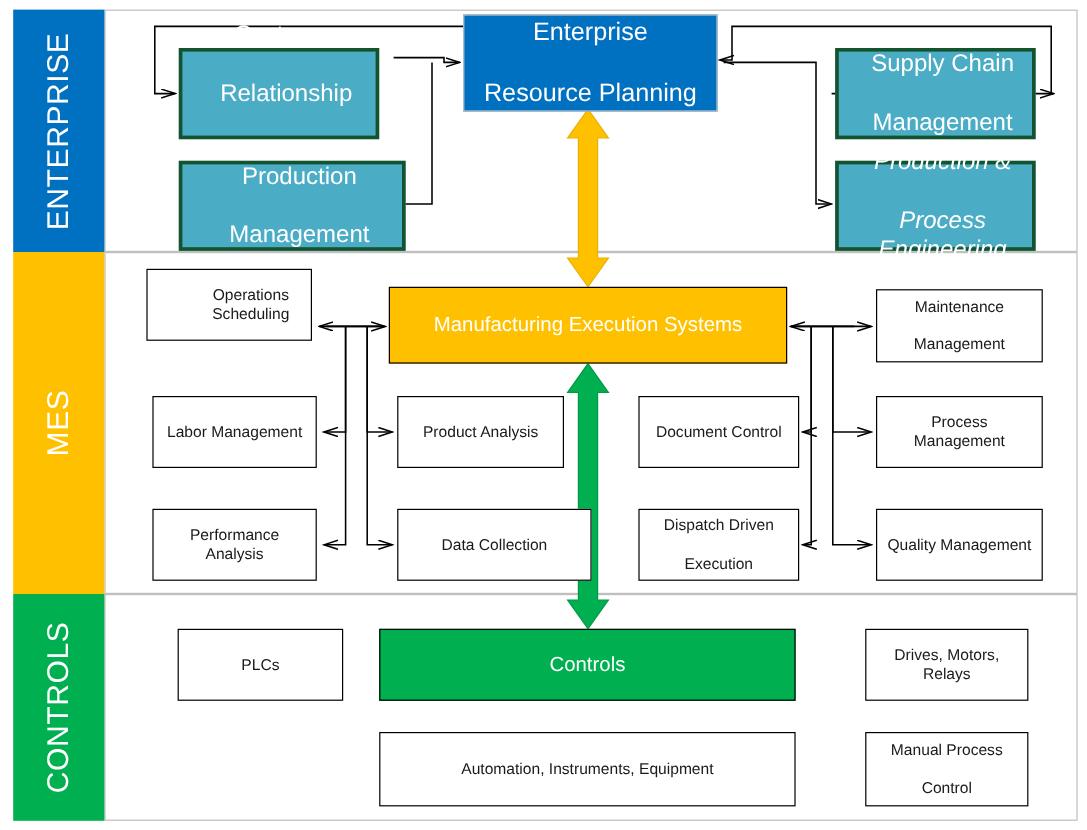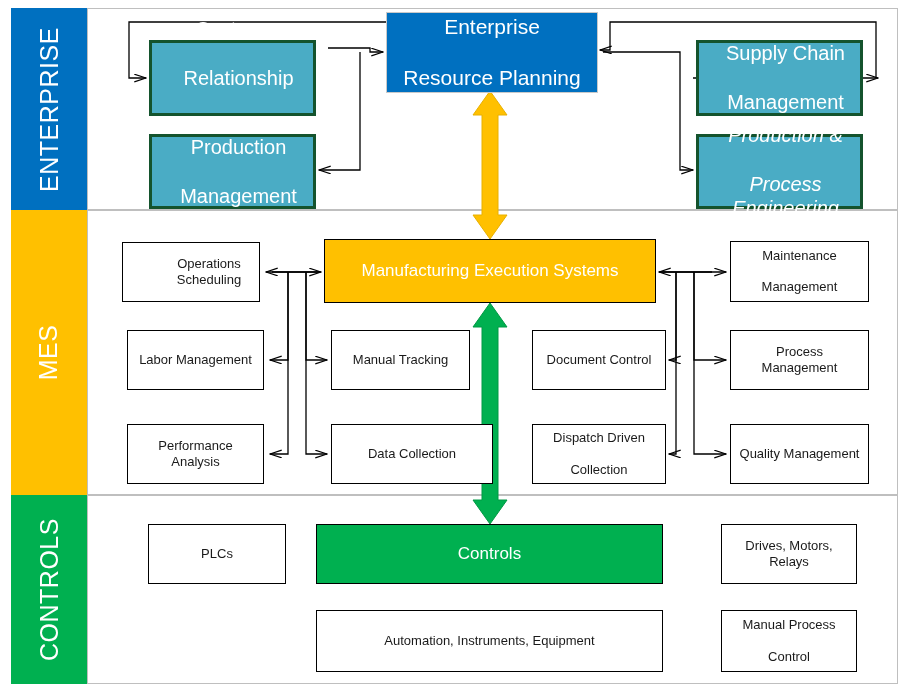--- a/index.html
+++ b/index.html
@@ -168,21 +168,21 @@
   </svg>
 
   <div class="node node-teal" style="left:149px; top:40px; width:167px; height:76px;">
     <span>
       <span>Customer</span><br>
       <span>Relationship</span><br>
       <span>Management</span>
     </span>
   </div>
 
-  <div class="node node-teal" style="left:149px; top:134px; width:167px; height:75px;">
+  <div class="node node-teal" style="left:149px; top:134px; width:189px; height:75px;">
     <span>
       <span>Production</span><br>
       <span>Management</span>
     </span>
   </div>
 
   <div class="node node-erp" style="left:386px; top:12px; width:212px; height:81px;">
     <span>
       <span>Enterprise</span><br>
       <span>Resource Planning</span>
@@ -196,41 +196,41 @@
     </span>
   </div>
 
   <div class="node node-teal" style="left:696px; top:134px; width:167px; height:75px;font-style:italic;">
     <span>
       <span>Production &amp;</span><br>
       <span>Process Engineering</span>
     </span>
   </div>
 
-  <div class="node node-white" style="left:122px; top:242px; width:138px; height:60px;padding-left:36px;">
+  <div class="node node-white" style="left:122px; top:224px; width:138px; height:60px;padding-left:36px;">
     <span>Operations Scheduling</span>
   </div>
 
   <div class="node node-mes" style="left:324px; top:239px; width:332px; height:64px;">
     <span>Manufacturing Execution Systems</span>
   </div>
 
   <div class="node node-white" style="left:730px; top:241px; width:139px; height:61px;">
     <span>
       <span>Maintenance</span><br>
       <span>Management</span>
     </span>
   </div>
 
   <div class="node node-white" style="left:127px; top:330px; width:137px; height:60px;">
     <span>Labor Management</span>
   </div>
 
   <div class="node node-white" style="left:331px; top:330px; width:139px; height:60px;">
-    <span>Manual Tracking</span>
+    <span>Product Analysis</span>
   </div>
 
   <div class="node node-white" style="left:532px; top:330px; width:134px; height:60px;">
     <span>Document Control</span>
   </div>
 
   <div class="node node-white" style="left:730px; top:330px; width:139px; height:60px;">
     <span>Process Management</span>
   </div>
 
@@ -238,21 +238,21 @@
     <span>Performance Analysis</span>
   </div>
 
   <div class="node node-white" style="left:331px; top:424px; width:162px; height:60px;">
     <span>Data Collection</span>
   </div>
 
   <div class="node node-white" style="left:532px; top:424px; width:134px; height:60px;">
     <span>
       <span>Dispatch Driven</span><br>
-      <span>Collection</span>
+      <span>Execution</span>
     </span>
   </div>
 
   <div class="node node-white" style="left:730px; top:424px; width:139px; height:60px;">
     <span>Quality Management</span>
   </div>
 
   <div class="node node-white" style="left:148px; top:524px; width:138px; height:60px;">
     <span>PLCs</span>
   </div>

